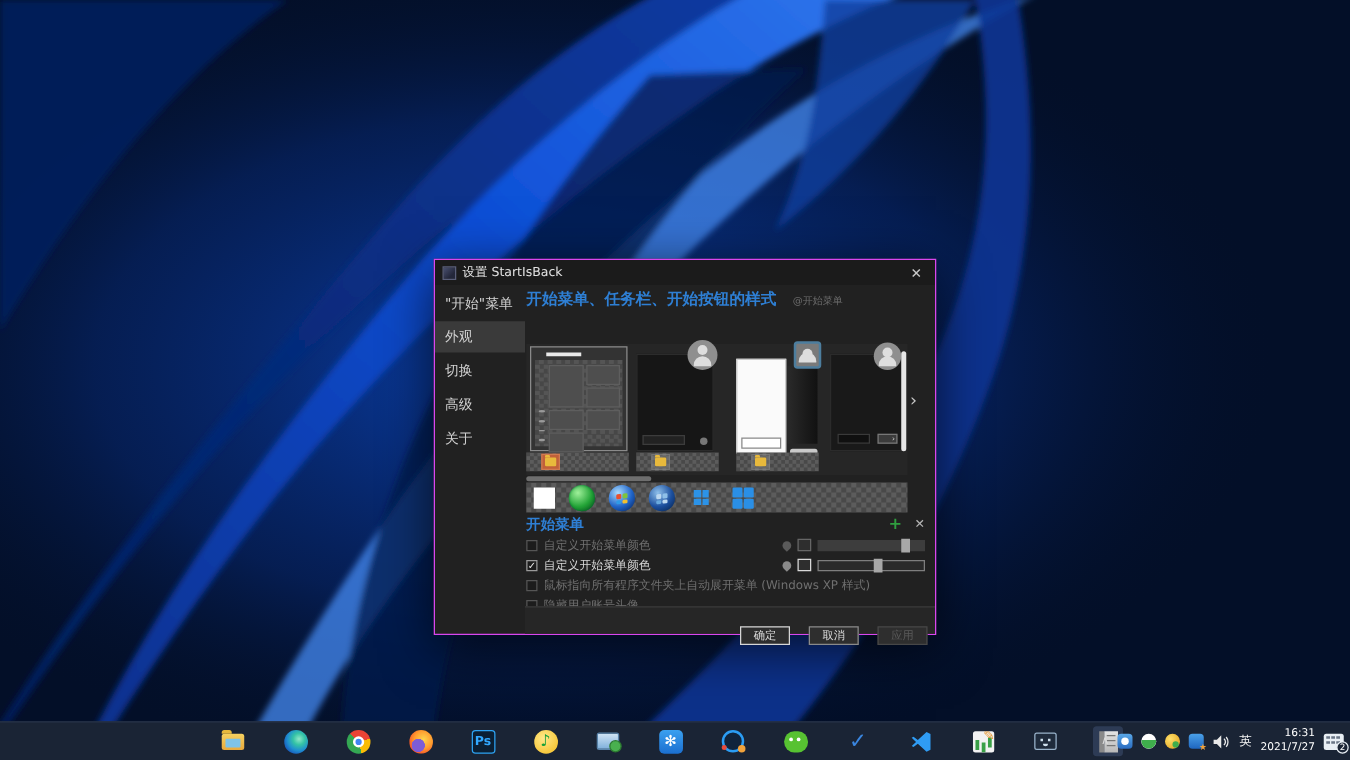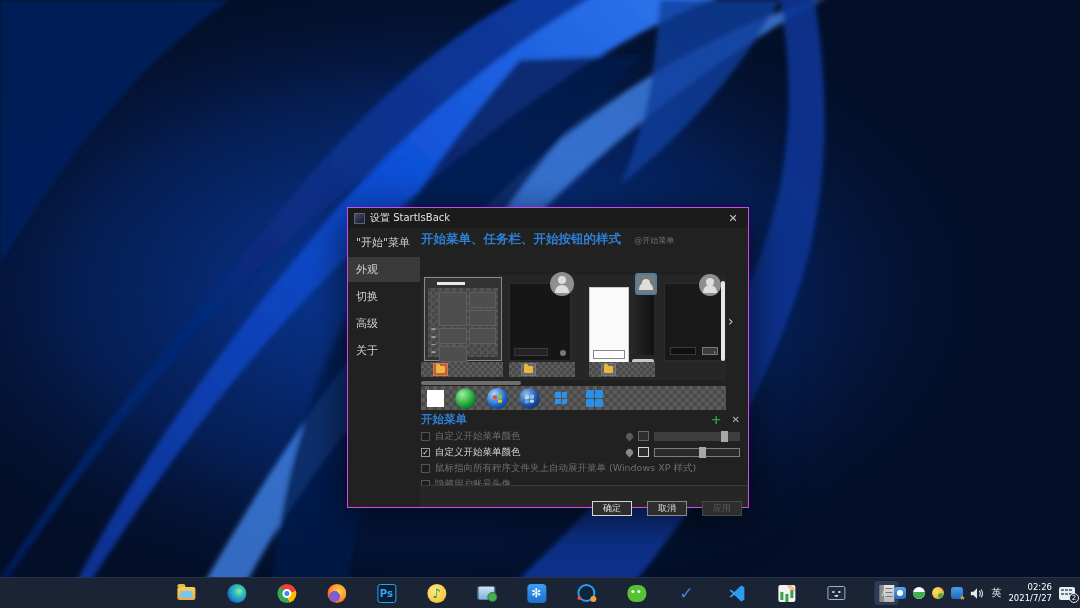--- a/index.html
+++ b/index.html
@@ -481,21 +481,21 @@
       <span class="mini m-blue"></span>
       <span class="mini m-green"></span>
       <span class="mini m-yellow"></span>
       <span class="mini m-star"></span>
       <svg width="14" height="13" viewBox="0 0 16 14">
         <path d="M1 5 h3 l4-4 v12 l-4-4 H1 Z" fill="#e8e8e8"></path>
         <path d="M10.5 4 a4.5 4.5 0 0 1 0 6 M12.5 2.5 a7 7 0 0 1 0 9" stroke="#e8e8e8" stroke-width="1.2" fill="none"></path>
       </svg>
       <span class="ime">英</span>
       <span class="clock">
-        <div>02:26</div>
+        <div>16:31</div>
         <div>2021/7/27</div>
       </span>
       <span class="kbd-badge">
         <i></i>
         <span class="bdg">2</span>
       </span>
     </div>
   </div>
 
 </div>

